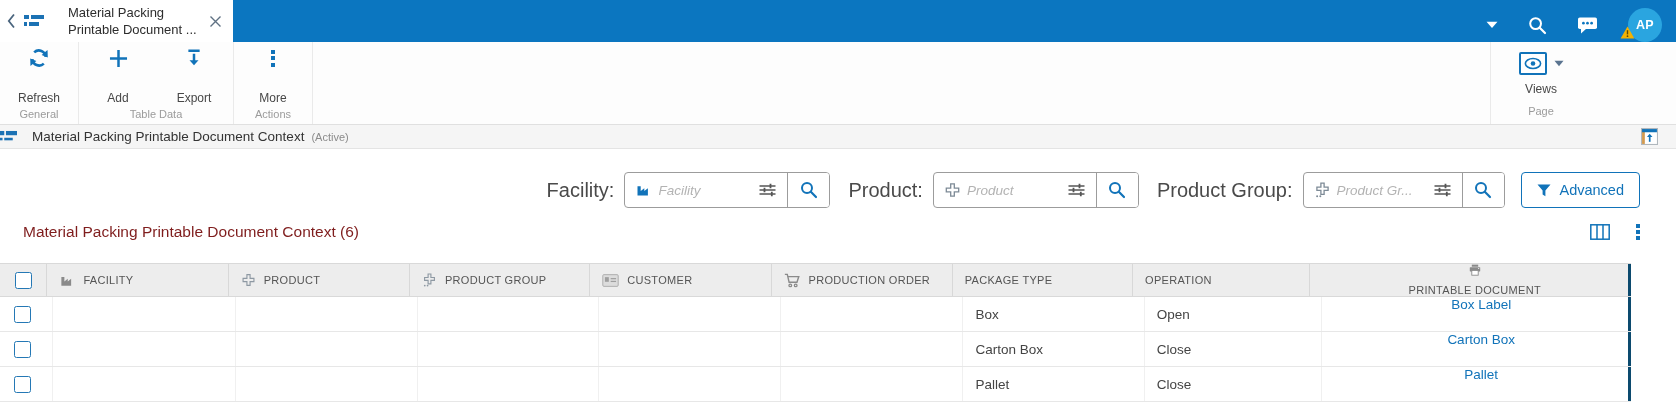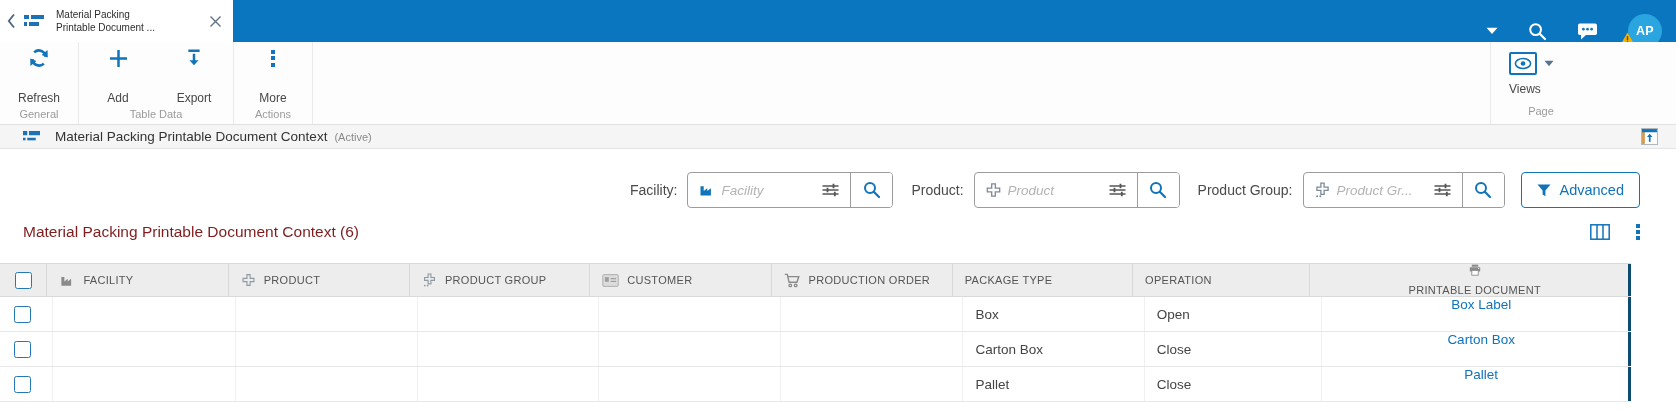--- a/index.html
+++ b/index.html
@@ -5,67 +5,67 @@
   * { box-sizing: border-box; margin: 0; padding: 0; }
   html,body { width:1676px; height:411px; }
   body {
     position: relative; background:#fff; overflow:hidden;
     font-family:"Liberation Sans", sans-serif; color:#444;
   }
   
   .topbar { position:absolute; top:0; left:0; right:0; height:42px; background:#0b76c0; }
   .tab { position:absolute; left:0; top:0; width:233px; height:42px; background:#fff;
          display:flex; align-items:center; padding-left:7px; }
-  .tab-title { font-size:10px; color:#2d2d2d; line-height:1.32; margin-left:12px; white-space:nowrap; }
+  .tab-title { font-size:13px; color:#2d2d2d; line-height:1.32; margin-left:24px; white-space:nowrap; }
   .tab-close { margin-left:auto; margin-right:11px; cursor:pointer; display:flex; }
   .ctx-icon { position:relative; width:20px; height:13px; flex:0 0 auto; }
   .ctx-icon i { position:absolute; background:#1c72b4; }
   .ctx-icon .a { left:0;  top:0;   width:5px;  height:4.5px; }
   .ctx-icon .b { left:7px;top:0;   width:13px; height:4.5px; }
   .ctx-icon .c { left:0;  top:7.5px; width:3px; height:3.5px; }
   .ctx-icon .d { left:5px;top:7.5px; width:10px;height:3.5px; }
-  .topbar-icons { position:absolute; right:0; top:10px; height:42px; display:flex; align-items:center;
+  .topbar-icons { position:absolute; right:0; top:4px; height:42px; display:flex; align-items:center;
                   gap:30px; padding-right:14px; }
   .avatar-wrap { position:relative; }
   .avatar { width:34px; height:34px; border-radius:50%; background:#2aa5e0; color:#fff;
             font-size:12.5px; font-weight:bold; letter-spacing:.4px;
             display:flex; align-items:center; justify-content:center; }
   .warn { position:absolute; left:-8px; bottom:-1px; }
 
   
   .toolbar { position:absolute; top:42px; left:0; right:0; height:83px; background:#fdfdfd;
              border-bottom:1px solid #e0e0e0; display:flex; }
   .tb-group { display:flex; flex-direction:column; border-right:1px solid #eaeaea; padding:0 8px; }
   .tb-btnrow { flex:1; display:flex; align-items:center; justify-content:center; gap:14px; padding-top:4px; }
   .tb-btn { width:62px; display:flex; flex-direction:column; align-items:center; gap:21px;
             font-size:12px; color:#474747; cursor:pointer; }
   .tb-btn .ic { height:24px; display:flex; align-items:center; justify-content:center; }
   .tb-grouplabel { text-align:center; font-size:11px; color:#9b9b9b; padding:3px 0 7px; }
   .tb-spacer { flex:1; }
   .tb-group.page { border-right:none; border-left:1px solid #eaeaea; width:186px; padding-left:18px;
                    align-items:flex-start; }
   .page-inner { display:flex; flex-direction:column; height:100%; width:64px; }
-  .views-btn { flex:1; display:flex; flex-direction:column; align-items:flex-start; justify-content:center;
+  .views-btn { flex:1; display:flex; flex-direction:column; align-items:center; justify-content:center;
                gap:7px; cursor:pointer; padding-top:4px; font-size:12px; color:#474747; }
   .views-row { display:flex; align-items:center; gap:7px; }
   .eye-box { width:28px; height:23px; border:2px solid #1173b9; border-radius:2px;
              display:flex; align-items:center; justify-content:center; background:#fff; }
   .page-inner .tb-grouplabel { width:100%; }
 
   
   .page-header { position:absolute; top:125px; left:0; right:0; height:24px; background:#f5f5f5;
-                 border-bottom:1px solid #e4e4e4; display:flex; align-items:center; padding-left:23px; }
+                 border-bottom:1px solid #e4e4e4; display:flex; align-items:center; }
   .ph-icon { transform:scale(.85); transform-origin:left center; }
   .ph-title { font-size:13.5px; color:#333; margin-left:12px; }
   .ph-status { font-size:11px; color:#8b8b8b; margin-left:7px; }
   .ph-expand { position:absolute; right:18px; top:3px; cursor:pointer; display:flex; }
 
   
   .filter-row { position:absolute; top:168px; right:36px; height:44px; display:flex; align-items:center; }
-  .f-label { font-size:14px; color:#4a4a4a; margin:0 10px 0 18px; white-space:nowrap; }
+  .f-label { font-size:20px; color:#4a4a4a; margin:0 10px 0 18px; white-space:nowrap; }
   .f-control { display:flex; align-items:stretch; height:36px; border:1px solid #9c9c9c; border-radius:4px;
                background:#fff; overflow:hidden; }
   .f-icon { display:flex; align-items:center; padding:0 6px 0 10px; }
   .f-control input { border:none; outline:none; width:90px; font-size:13.5px;
                      font-family:"Liberation Sans",sans-serif; color:#333; }
   .f-control input::placeholder { color:#b3b3b3; font-style:italic; }
   .f-sliders { display:flex; align-items:center; padding:0 10px; }
   .f-search { border-left:1px solid #9c9c9c; width:42px; display:flex; align-items:center;
               justify-content:center; cursor:pointer; background:#fff; }
   .adv-btn { height:36px; margin-left:16px; border:1px solid #1173b9; border-radius:4px; background:#fff;

